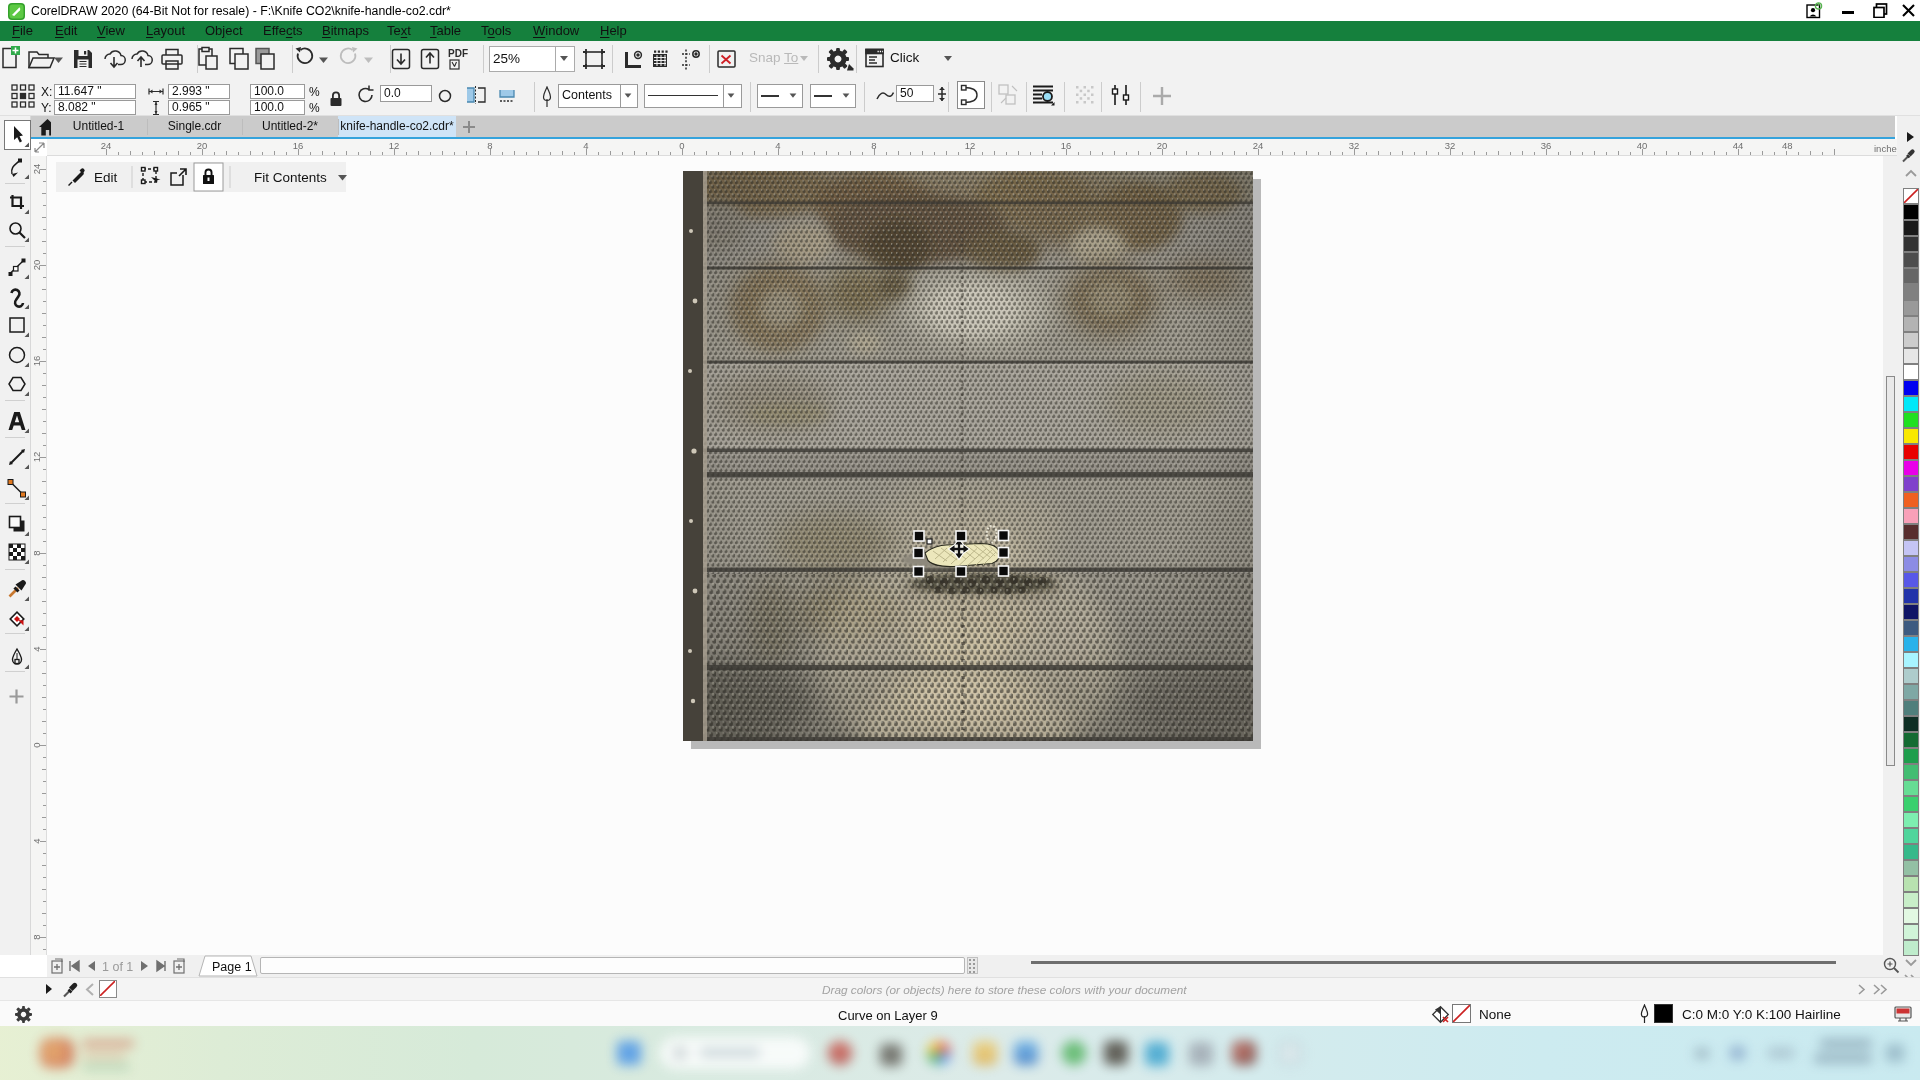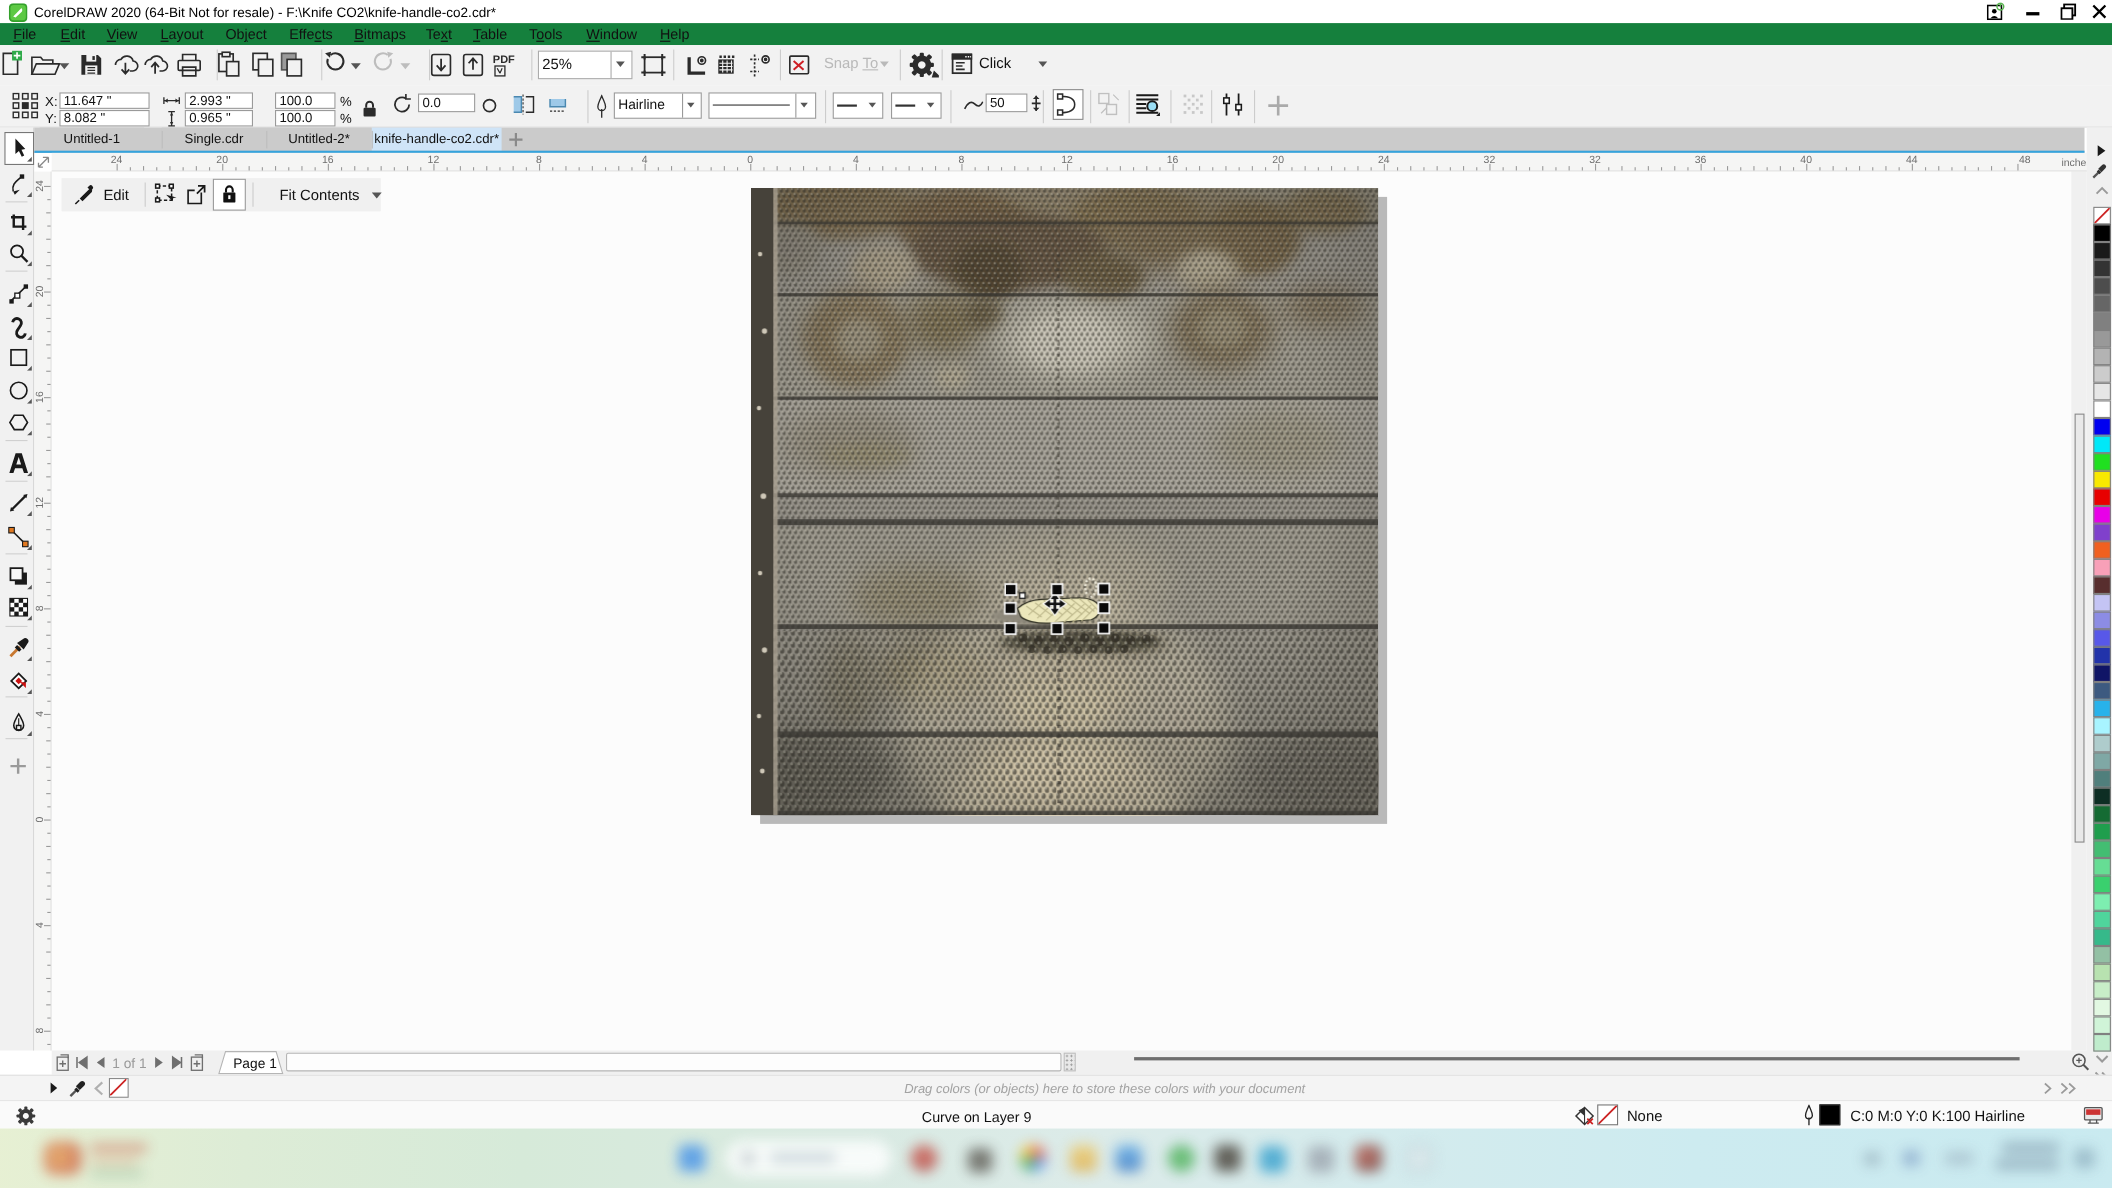--- a/index.html
+++ b/index.html
@@ -262,21 +262,21 @@
       <path d="M1 3 h7 v14 h-7" fill="#9ec9e8" stroke="#4a88b0"></path>
         <path d="M12 3 h7 v14 h-7"></path>
         <path d="M9.5 1 v18" stroke-dasharray="2 1.5" stroke-width="1"></path>
       <path d="M34 4 v7 h14 v-7" fill="#9ec9e8" stroke="#4a88b0" transform="translate(0,1)"></path>
         <path d="M34 16 h14" stroke-dasharray="2 1.5"></path>
     </svg>
     <svg class="abs" style="left:540px;top:8px" width="14" height="22" viewBox="0 0 14 22" fill="none" stroke="#2b2b2b" stroke-width="1.2">
       <path d="M7 1 C5 6 3.5 8 3.5 11 a3.5 3.5 0 0 0 7 0 C10.5 8 9 6 7 1 z"></path>
         <path d="M7 13 v8"></path>
     </svg>
-    <div class="field" style="left:558px;top:6px;width:80px;height:24px;font-size:12.5px;line-height:21px">Hairline</div>
+    <div class="field" style="left:558px;top:6px;width:80px;height:24px;font-size:12.5px;line-height:21px">Contents</div>
     <div class="abs" style="left:620px;top:7px;height:22px;border-left:1px solid #9a9a9a"></div>
     <div class="combo-arrow" style="left:624px;top:15px;transform:scale(0.85)"></div>
     <div class="field" style="left:644px;top:6px;width:98px;height:24px">
         <div style="margin-top:10px;width:70px;border-top:1.5px solid #333"></div>
       </div>
     <div class="abs" style="left:723px;top:7px;height:22px;border-left:1px solid #9a9a9a"></div>
     <div class="combo-arrow" style="left:727px;top:15px;transform:scale(0.85)"></div>
     <div class="field" style="left:757px;top:6px;width:46px;height:24px">
         <div style="margin-top:10px;width:18px;border-top:2px solid #333"></div>
       </div>
@@ -342,21 +342,21 @@
     <div class="sep" style="left:1140px;top:4px;height:30px"></div>
     <div class="sep" style="left:864px;top:4px;height:30px"></div>
     <div class="sep" style="left:750px;top:4px;height:30px"></div>
     <div class="sep" style="left:534px;top:4px;height:30px"></div>
   </div>
 
   <div class="abs" id="tabstrip">
     <svg class="abs" style="left:7px;top:2px" width="19" height="19" viewBox="0 0 19 19" fill="#1a1a1a">
         <path d="M9.5 1 L18 9 h-2.3 v8.5 h-4.5 v-5.5 h-3.4 v5.5 H3.3 V9 H1 Z"></path>
       </svg>
-    <div class="dtab" style="left:5px;width:95px">Untitled-1</div>
+    <div class="dtab" style="left:20px;width:95px">Untitled-1</div>
     <div class="dtab" style="left:116px;width:95px">Single.cdr</div>
     <div class="dtab" style="left:211px;width:96px">Untitled-2*</div>
     <div class="dtab" id="tab-active" style="left:307px;width:118px">knife-handle-co2.cdr*</div>
     <div class="abs" style="left:430px;top:3px;width:16px;height:16px"><svg width="16" height="16" viewBox="0 0 16 16" stroke="#8a8a8a" stroke-width="2">
           <path d="M8 2 v12 M2 8 h12"></path>
         </svg></div>
     <div class="abs" style="left:116px;top:3px;height:16px;border-left:1px solid #bdbdbd"></div>
     <div class="abs" style="left:211px;top:3px;height:16px;border-left:1px solid #bdbdbd"></div>
     <div class="abs" style="left:307px;top:3px;height:16px;border-left:1px solid #bdbdbd"></div>
   </div>
@@ -374,21 +374,21 @@
     <div class="rnum" style="left:819px;top:1px;width:16px;text-align:center">8</div>
     <div class="rnum" style="left:915px;top:1px;width:16px;text-align:center">12</div>
     <div class="rnum" style="left:1011px;top:1px;width:16px;text-align:center">16</div>
     <div class="rnum" style="left:1107px;top:1px;width:16px;text-align:center">20</div>
     <div class="rnum" style="left:1203px;top:1px;width:16px;text-align:center">24</div>
     <div class="rnum" style="left:1299px;top:1px;width:16px;text-align:center">32</div>
     <div class="rnum" style="left:1395px;top:1px;width:16px;text-align:center">32</div>
     <div class="rnum" style="left:1491px;top:1px;width:16px;text-align:center">36</div>
     <div class="rnum" style="left:1587px;top:1px;width:16px;text-align:center">40</div>
     <div class="rnum" style="left:1683px;top:1px;width:16px;text-align:center">44</div>
-    <div class="rnum" style="left:1783px;top:1px;width:16px;text-align:right">48</div>
+    <div class="rnum" style="left:1735px;top:1px;width:16px;text-align:left">48</div>
     <div class="rtick" style="left:59px;bottom:0;width:1px;height:6px"></div>
       <div class="rtick" style="left:71px;bottom:0;width:1px;height:3px"></div>
       <div class="rtick" style="left:83px;bottom:0;width:1px;height:4px"></div>
       <div class="rtick" style="left:95px;bottom:0;width:1px;height:3px"></div>
       <div class="rtick" style="left:107px;bottom:0;width:1px;height:4px"></div>
       <div class="rtick" style="left:119px;bottom:0;width:1px;height:3px"></div>
       <div class="rtick" style="left:131px;bottom:0;width:1px;height:4px"></div>
       <div class="rtick" style="left:143px;bottom:0;width:1px;height:3px"></div>
       <div class="rtick" style="left:155px;bottom:0;width:1px;height:6px"></div>
       <div class="rtick" style="left:167px;bottom:0;width:1px;height:3px"></div>

